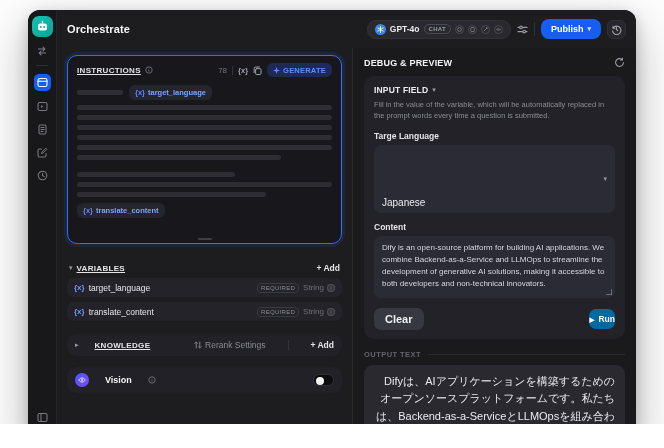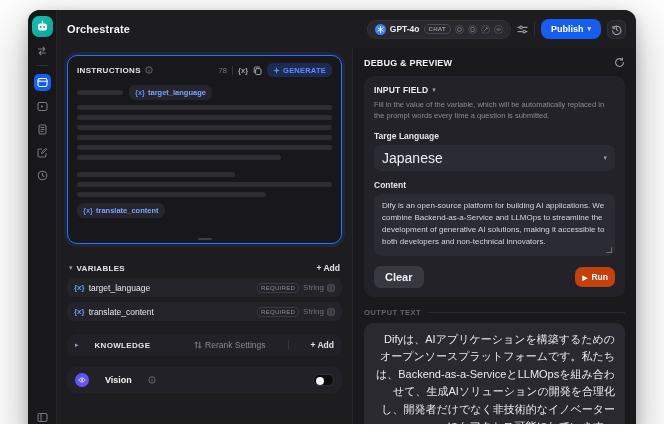--- a/index.html
+++ b/index.html
@@ -26,21 +26,21 @@
   .mode-badge { font-size:6px; font-weight:bold; color:#9a9aa3; border:1px solid #4a4a52; border-radius:6px; padding:1px 4px; letter-spacing:.05em; }
   .cap-ico { width:9px; height:9px; border-radius:50%; border:1px solid #4a4a52; color:#8b8b93; display:flex; align-items:center; justify-content:center; }
   .tb-div { width:1px; height:14px; background:#303036; }
   .publish-btn { display:flex; align-items:center; gap:4px; background:#155eef; color:#fff; font-size:9px; font-weight:bold; border-radius:8px; padding:5px 10px; cursor:pointer; }
   .hist-btn { width:19px; height:19px; border-radius:6px; background:#26262b; border:1px solid #313137; display:flex; align-items:center; justify-content:center; color:#a1a1aa; }
   .content { flex:1; display:flex; min-height:0; }
   
   .left-panel { width:295px; background:#1d1d20; padding:7px 10px; display:flex; flex-direction:column; }
   .instr-card { position:relative; height:189px; border:1px solid #2970ff; box-shadow:0 0 0 3px rgba(41,112,255,.10); border-radius:10px; background:#18181c; padding:7px 9px; }
   .instr-head { display:flex; align-items:center; gap:4px; }
-  .sec-title { font-size:8px; font-weight:bold; color:#e4e4e7; letter-spacing:.04em; }
+  .sec-title { font-size:8px; font-weight:bold; color:#e4e4e7; letter-spacing:.04em;text-decoration:underline; }
   .muted-ico { color:#6f6f78; display:flex; align-items:center; }
   .instr-right { margin-left:auto; display:flex; align-items:center; gap:5px; }
   .char-count { font-size:8px; color:#71717a; }
   .vdiv { width:1px; height:9px; background:#34343a; }
   .varsym-btn { font-size:7.5px; color:#9ca3af; font-weight:bold; }
   .gen-btn { display:flex; align-items:center; gap:3px; background:#1d2b50; color:#628cff; font-size:7.5px; font-weight:bold; letter-spacing:.03em; border-radius:6px; padding:2.5px 6px; cursor:pointer; }
   .instr-body { margin-top:8px; }
   .sk { height:5px; border-radius:2.5px; background:#2d2d33; }
   .sk-row { margin-top:5px; }
   .tag-row { display:flex; align-items:center; gap:6px; margin-top:4px; }
@@ -67,27 +67,27 @@
   .dbg-head { display:flex; align-items:center; }
   .dbg-title { font-size:9px; font-weight:bold; color:#f4f4f5; letter-spacing:.02em; }
   .refresh-btn { margin-left:auto; color:#9a9aa3; display:flex; cursor:pointer; }
   .input-card { background:#222228; border-radius:10px; padding:9px 10px; margin-top:8px; }
   .if-title-row { display:flex; align-items:center; gap:4px; }
   .if-title { font-size:8.5px; font-weight:bold; color:#ececf0; letter-spacing:.02em; }
   .chev { color:#9a9aa3; font-size:7px; }
   .if-desc { margin-top:4px; font-size:7.5px; line-height:1.5; color:#8b8b93; }
   .fld-label { margin-top:9px; font-size:8.5px; font-weight:bold; color:#e4e4e7; }
   .select { margin-top:4px; display:flex; align-items:center; background:#2b2b33; border-radius:7px; padding:5px 8px; cursor:pointer; }
-  .select .val { font-size:14px; color:#ececf0; }
+  .select .val { font-size:10px; color:#ececf0;margin-top:47px; }
   .select .chev { margin-left:auto; }
   .textarea { margin-top:4px; position:relative; background:#2b2b33; border-radius:7px; padding:6px 8px 8px; font-size:8px; line-height:1.5; color:#d6d6dc; }
   .resize-h { position:absolute; right:3px; bottom:3px; width:6px; height:6px; border-right:1.5px solid #6f6f78; border-bottom:1.5px solid #6f6f78; border-radius:1px; }
   .btn-row { display:flex; align-items:center; margin-top:10px; }
   .clear-btn { background:#383840; color:#f0f0f3; font-size:11px; font-weight:bold; border-radius:7px; padding:5px 11px; cursor:pointer; }
-  .run-btn { margin-left:auto; display:flex; align-items:flex-end; gap:4px; background:#c2410c; color:#fff; font-size:8.5px; font-weight:bold; border-radius:7px; padding:5px 7px; cursor:pointer; }
+  .run-btn { margin-left:auto; display:flex; align-items:flex-end; gap:4px; background:#0369a1; color:#fff; font-size:8.5px; font-weight:bold; border-radius:7px; padding:5px 0; cursor:pointer; }
   .run-btn .play { font-size:6.5px; }
   .features-bar { margin-top:9px; display:flex; align-items:center; gap:5px; background:#26264f; border-radius:7px; padding:4px 8px; }
   .feat-ico { width:11px; height:11px; border-radius:3.5px; display:flex; align-items:center; justify-content:center; }
   .feat-ico.blue { background:#1570ef; } .feat-ico.purple { background:#7c3aed; }
   .feat-txt { font-size:8px; color:#9b9bd6; }
   .manage { margin-left:auto; display:flex; align-items:center; gap:3px; font-size:8px; font-weight:bold; color:#b9b9f2; cursor:pointer; }
   .out-head { display:flex; align-items:center; gap:7px; margin-top:11px; }
   .out-title { font-size:7.5px; font-weight:bold; color:#64646c; letter-spacing:.06em; white-space:nowrap; }
   .out-rule { flex:1; height:1px; background:#2a2a30; }
   .out-bubble { margin-top:6px; background:#29292f; border-radius:9px; padding:8px 10px 5px; }

